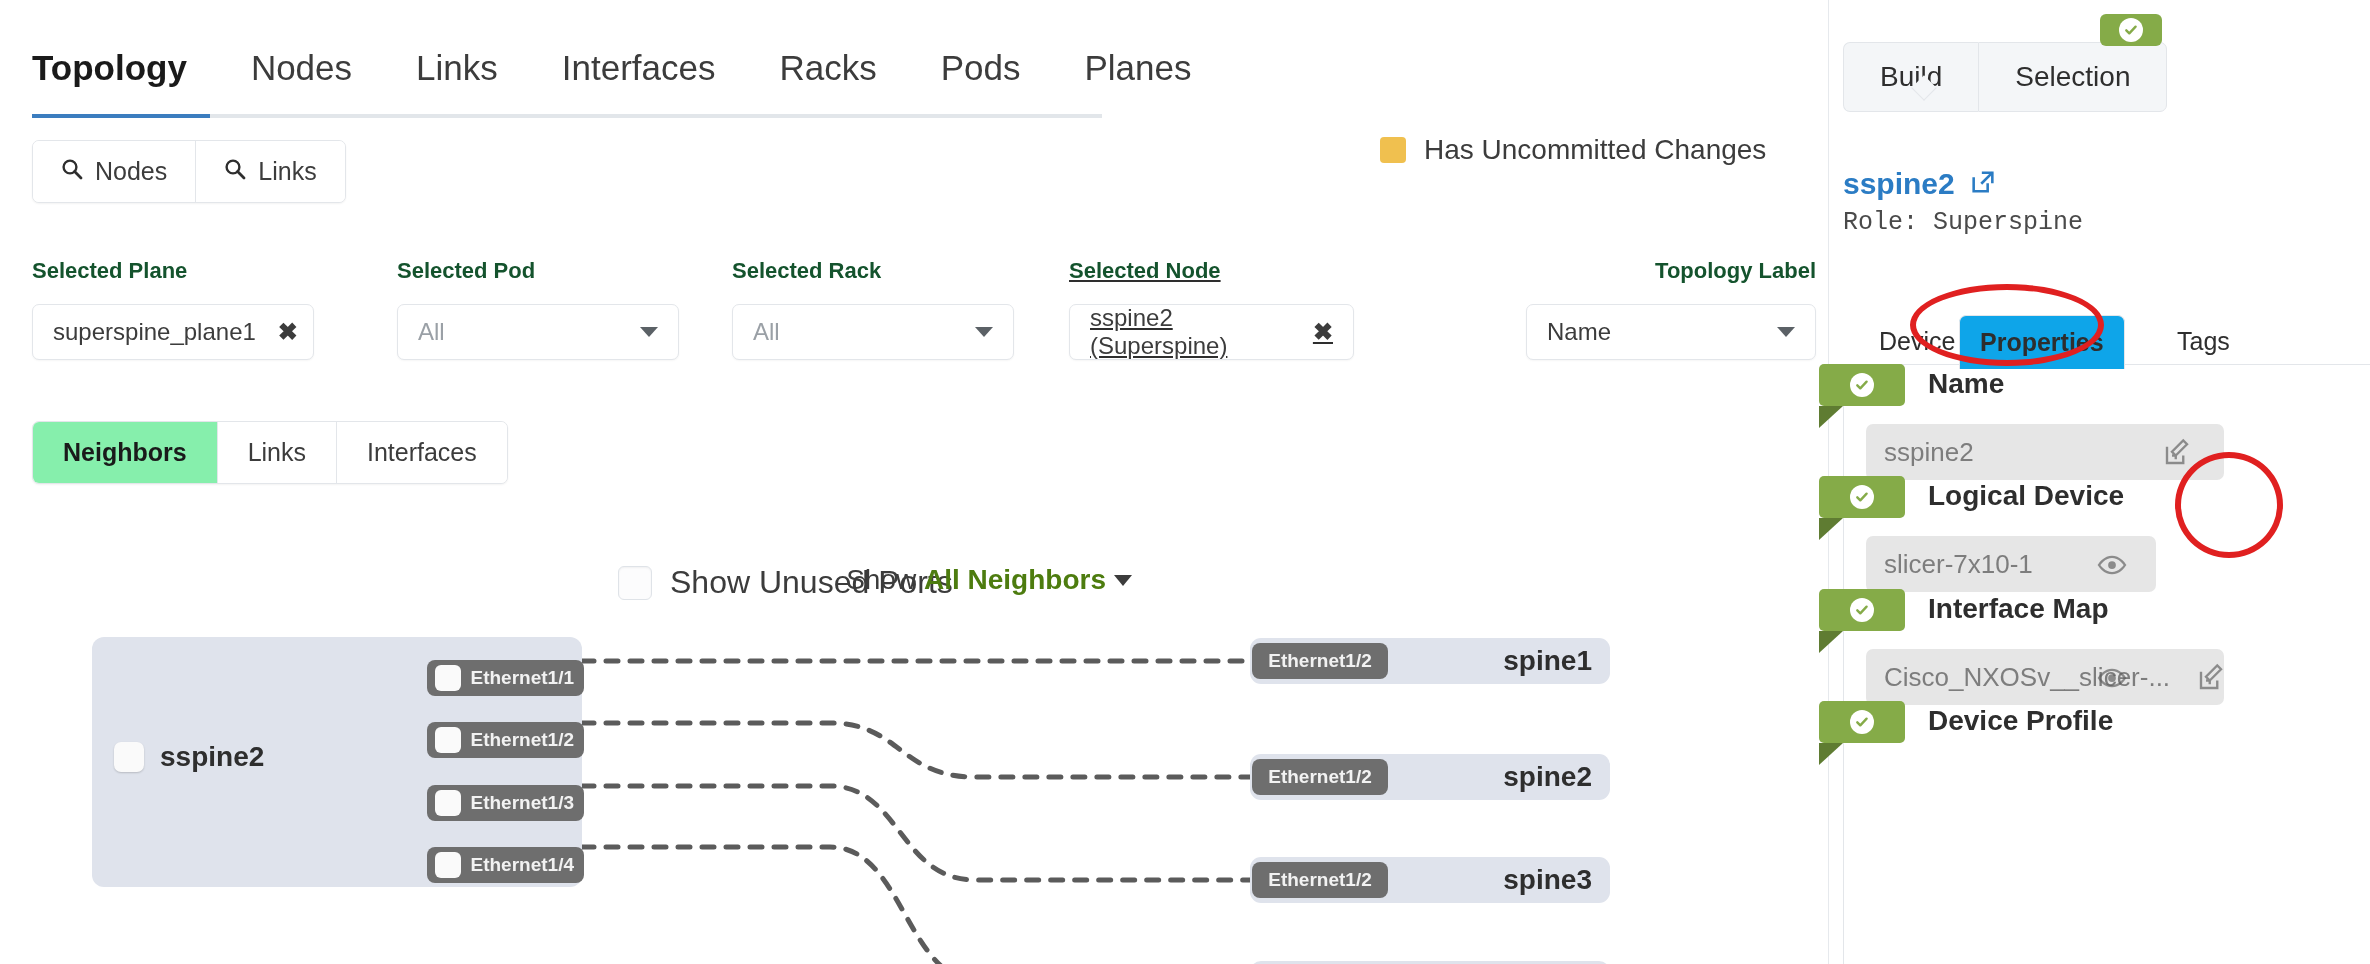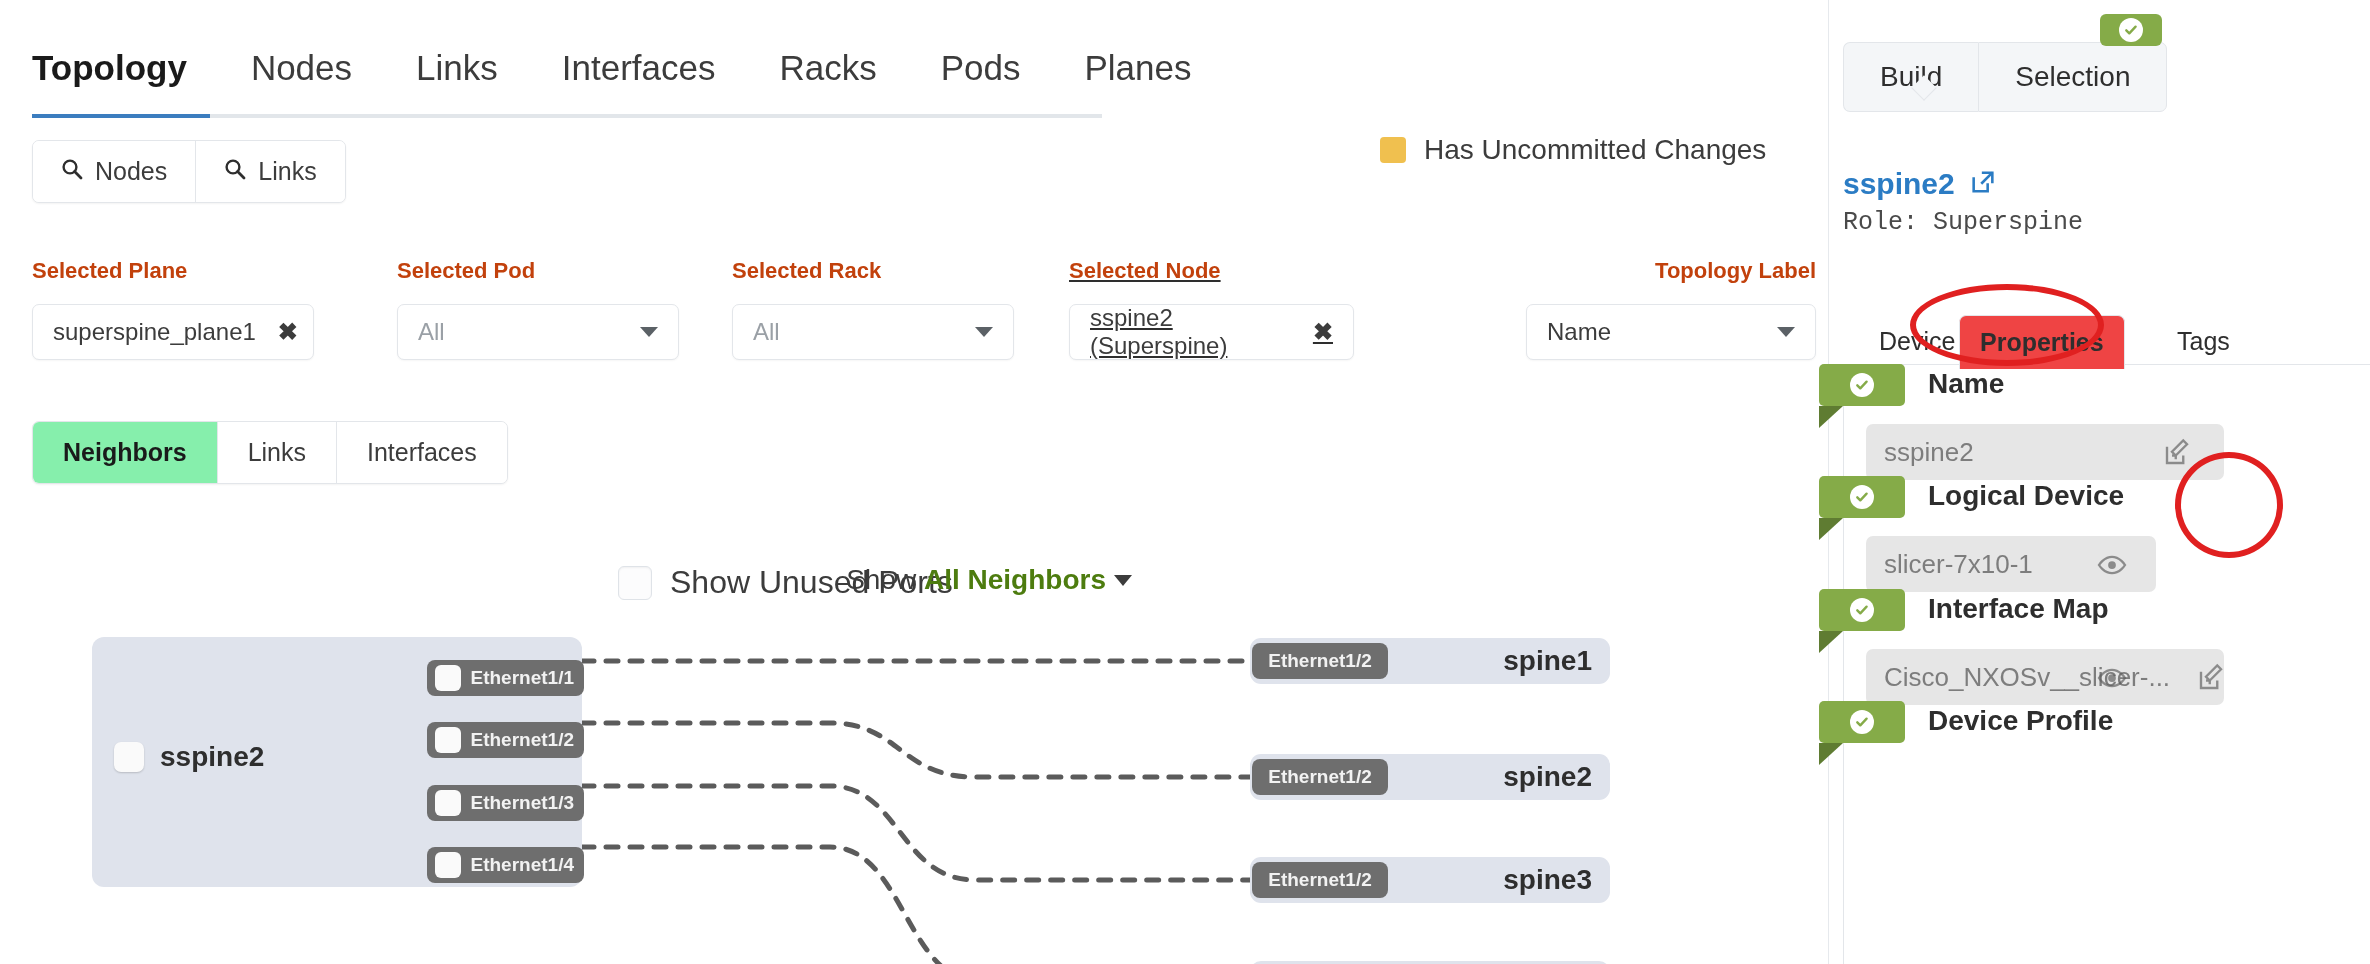--- a/index.html
+++ b/index.html
@@ -50,21 +50,21 @@
 
   .legend {
     position: absolute; left: 1380px; top: 134px; display: flex; align-items: center; gap: 18px;
   }
   .legend .swatch { width: 26px; height: 26px; background: #f0c04f; border-radius: 4px; }
   .legend .ltext { font-size: 28px; color: #3c3c3c; }
 
   
   .filters { position: absolute; left: 32px; top: 258px; width: 1760px; }
   .fgroup { position: absolute; top: 0; }
-  .flabel { font-size: 22px; font-weight: bold; color: #c2410c; margin-bottom: 20px; display: block; }
+  .flabel { font-size: 22px; font-weight: bold; color: #14532d; margin-bottom: 20px; display: block; }
   .fctrl {
     height: 56px; border: 1px solid #e3e6ea; border-radius: 7px; background: #fff;
     display: flex; align-items: center; padding: 0 20px; font-size: 24px; color: #9aa0a6;
     box-shadow: 0 1px 2px rgba(0,0,0,.04);
   }
   .fctrl.has-value { color: #3c3c3c; justify-content: space-between; }
   .fctrl .xmark { font-size: 24px; color: #3c3c3c; font-weight: bold; margin-left: 22px; cursor: pointer; }
   .fctrl .caret {
     margin-left: auto; width: 0; height: 0;
     border-left: 9px solid transparent; border-right: 9px solid transparent;
@@ -152,21 +152,21 @@
   .sel-title {
     position: absolute; left: 14px; top: 167px; display: flex; align-items: center; gap: 14px;
   }
   .sel-title .nm { font-size: 30px; font-weight: bold; color: #2b7cc4; cursor: pointer; }
   .sel-role { position: absolute; left: 14px; top: 208px; font-size: 25px; color: #4a4a4a; font-family: Liberation Mono, monospace; }
 
   .ptabs { position: absolute; left: 14px; top: 315px; width: 528px; }
   .ptab {
     position: absolute; font-size: 25px; color: #2e2e2e; padding: 12px 20px; cursor: pointer; white-space: nowrap;
   }
-  .ptab.active { font-weight: bold; border: 1px solid #e3e6ea; border-bottom: none; border-radius: 7px 7px 0 0; background: #ef4444; z-index:2; }
+  .ptab.active { font-weight: bold; border: 1px solid #e3e6ea; border-bottom: none; border-radius: 7px 7px 0 0; background: #0ea5e9; z-index:2; }
   #pt-device { left: 16px; }
   #pt-props  { left: 116px; }
   #pt-tags   { left: 314px; }
   .ptabs-rule { position: absolute; left: 14px; top: 364px; width: 528px; height: 1px; background: #e3e6ea; }
 
   .propbody { position: absolute; left: 14px; top: 364px; width: 528px; height: 600px;
               border-left: 1px solid #e3e6ea; }
   .prop { position: absolute; left: 0; width: 528px; }
   .ribbon {
     position: absolute; left: -25px; width: 86px; height: 42px; background: #85ab48;

